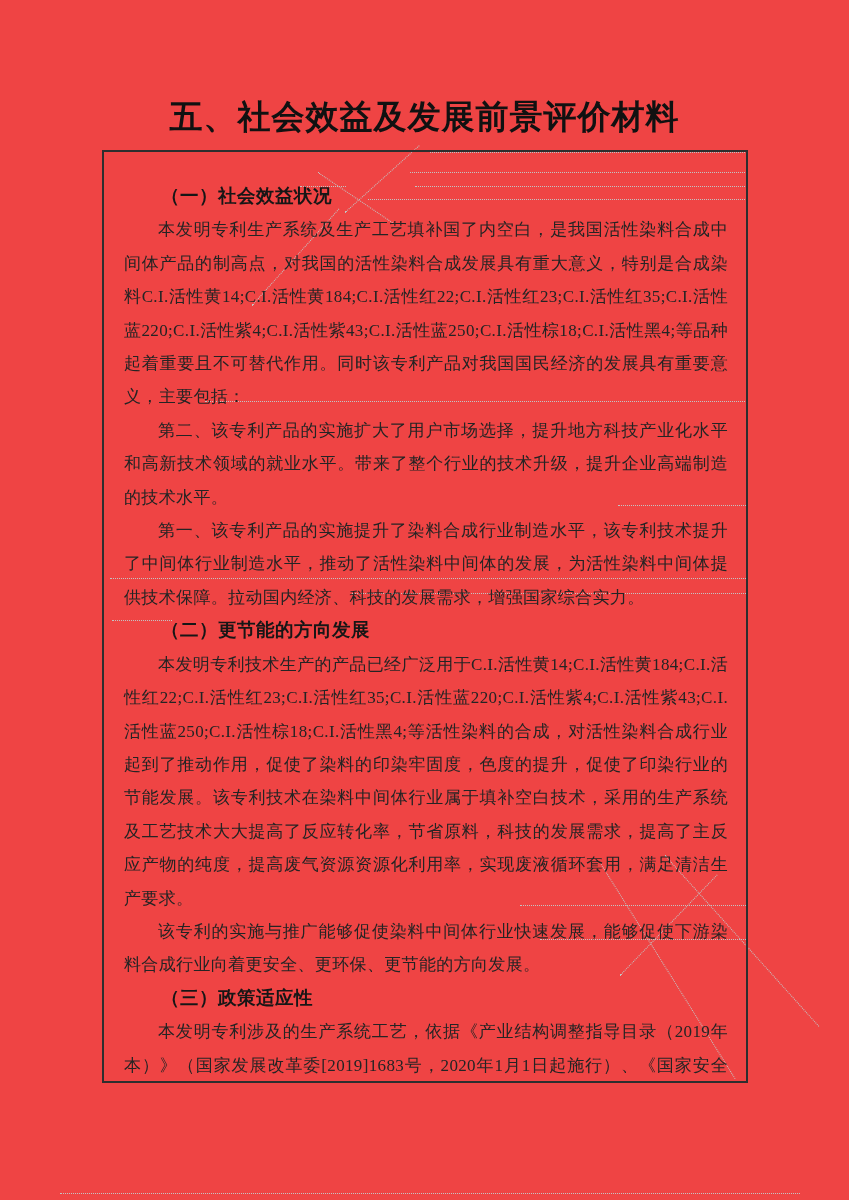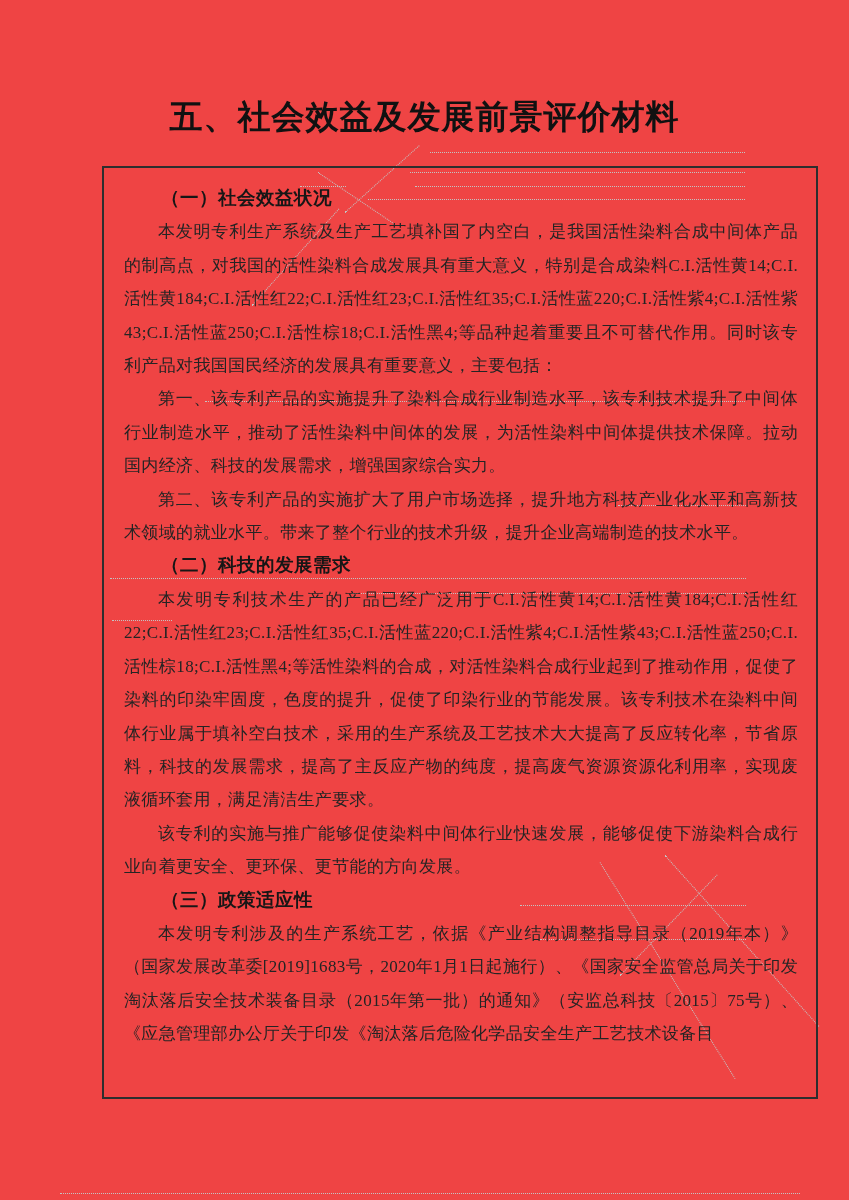--- a/index.html
+++ b/index.html
@@ -25,26 +25,26 @@
     text-align: center;
     font-size: 33px;
     font-weight: bold;
     letter-spacing: 1px;
     color: #111111;
     z-index: 2;
   }
   .content-box {
     position: absolute;
     left: 102px;
-    top: 166px;
-    width: 716px;
+    top: 150px;
+    width: 646px;
     height: 933px;
     box-sizing: border-box;
     border: 2px solid #2e2e2e;
-    padding: 14px 18px 0 20px;
+    padding: 28px 18px 0 20px;
     overflow: hidden;
     z-index: 1;
     background: transparent;
   }
   .content-box h2 {
     margin: 0;
     font-size: 18.5px;
     font-weight: bold;
     line-height: 33.4px;
     text-indent: 2em;
@@ -94,24 +94,24 @@
     <div class="scan-line" style="left:620px; top:975px; width:140px; transform:rotate(-46deg);"></div>
     <div class="scan-line" style="left:60px; top:1193px; width:740px;"></div>
   </div>
 
   <h1 class="doc-title">五、社会效益及发展前景评价材料</h1>
 
   <div class="content-box">
 
     <h2>（一）社会效益状况</h2>
     <p>本发明专利生产系统及生产工艺填补国了内空白，是我国活性染料合成中间体产品的制高点，对我国的活性染料合成发展具有重大意义，特别是合成染料C.I.活性黄14;C.I.活性黄184;C.I.活性红22;C.I.活性红23;C.I.活性红35;C.I.活性蓝220;C.I.活性紫4;C.I.活性紫43;C.I.活性蓝250;C.I.活性棕18;C.I.活性黑4;等品种起着重要且不可替代作用。同时该专利产品对我国国民经济的发展具有重要意义，主要包括：</p>
+    <p>第二、该专利产品的实施扩大了用户市场选择，提升地方科技产业化水平和高新技术领域的就业水平。带来了整个行业的技术升级，提升企业高端制造的技术水平。</p>
     <p>第一、该专利产品的实施提升了染料合成行业制造水平，该专利技术提升了中间体行业制造水平，推动了活性染料中间体的发展，为活性染料中间体提供技术保障。拉动国内经济、科技的发展需求，增强国家综合实力。</p>
-    <p>第二、该专利产品的实施扩大了用户市场选择，提升地方科技产业化水平和高新技术领域的就业水平。带来了整个行业的技术升级，提升企业高端制造的技术水平。</p>
 
-    <h2>（二）科技的发展需求</h2>
+    <h2>（二）更节能的方向发展</h2>
     <p>本发明专利技术生产的产品已经广泛用于C.I.活性黄14;C.I.活性黄184;C.I.活性红22;C.I.活性红23;C.I.活性红35;C.I.活性蓝220;C.I.活性紫4;C.I.活性紫43;C.I.活性蓝250;C.I.活性棕18;C.I.活性黑4;等活性染料的合成，对活性染料合成行业起到了推动作用，促使了染料的印染牢固度，色度的提升，促使了印染行业的节能发展。该专利技术在染料中间体行业属于填补空白技术，采用的生产系统及工艺技术大大提高了反应转化率，节省原料，科技的发展需求，提高了主反应产物的纯度，提高废气资源资源化利用率，实现废液循环套用，满足清洁生产要求。</p>
     <p>该专利的实施与推广能够促使染料中间体行业快速发展，能够促使下游染料合成行业向着更安全、更环保、更节能的方向发展。</p>
 
     <h2>（三）政策适应性</h2>
     <p>本发明专利涉及的生产系统工艺，依据《产业结构调整指导目录（2019年本）》（国家发展改革委[2019]1683号，2020年1月1日起施行）、《国家安全监管总局关于印发淘汰落后安全技术装备目录（2015年第一批）的通知》（安监总科技〔2015〕75号）、《应急管理部办公厅关于印发《淘汰落后危险化学品安全生产工艺技术设备目</p>
 
   </div>
 
 </div>
 

